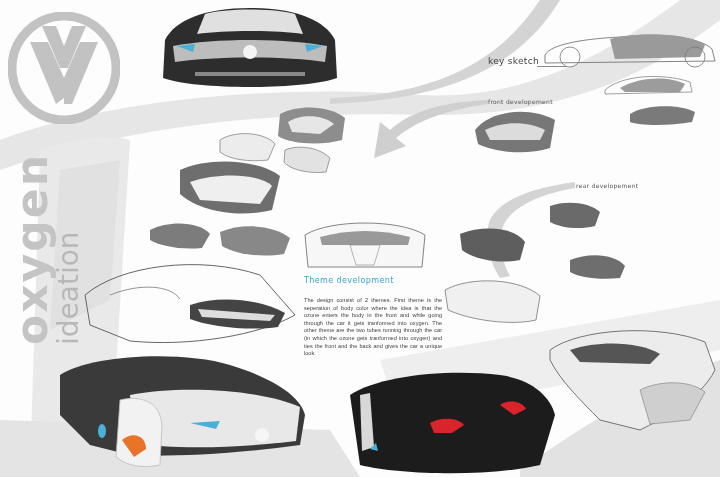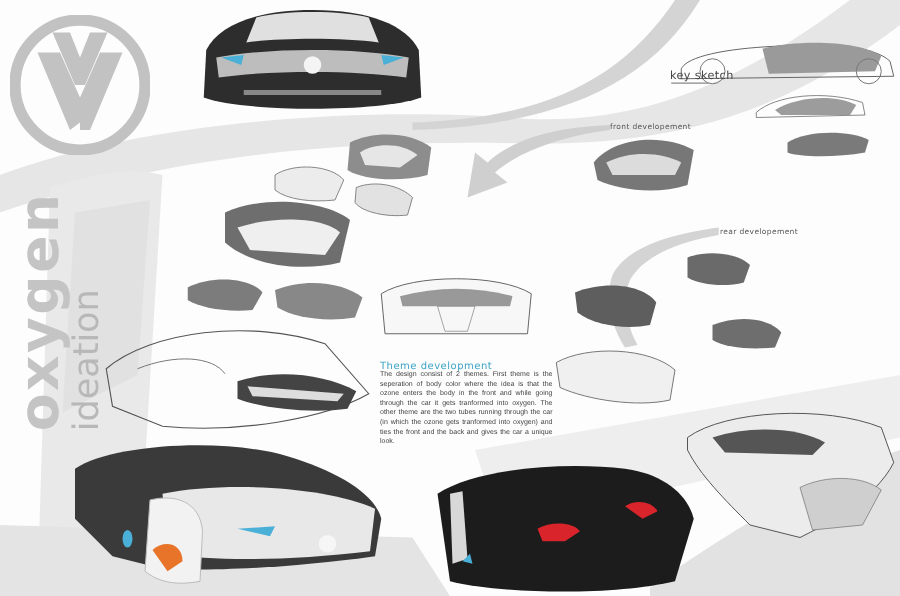--- a/index.html
+++ b/index.html
@@ -20,25 +20,25 @@
   }
   .vertical-title .sub {
     font-family: "DejaVu Sans", sans-serif; font-size: 28px;
     color: #b8b8b8; display: block; line-height: 30px; margin-left: 0px;
   }
 
   .label {
     position: absolute; font-family: "DejaVu Sans", sans-serif; color: #555;
     white-space: nowrap; letter-spacing: 0.3px;
   }
-  .label.key { font-size: 9px; color: #444; margin-left: 48px; }
+  .label.key { font-size: 9px; color: #444; }
   .label.small { font-size: 6px; color: #555; }
 
   .theme-title {
-    position: absolute; left: 304px; top: 288px;
+    position: absolute; left: 304px; top: 276px;
     font-family: "DejaVu Sans", sans-serif; font-size: 8px; color: #3aa4c4;
     letter-spacing: 0.4px;
   }
   .theme-body {
     position: absolute; left: 304px; top: 297px; width: 138px;
     font-family: "Liberation Sans", sans-serif; font-size: 5.6px; line-height: 7.6px;
     color: #444; text-align: justify;
   }
 </style>
 </head>

